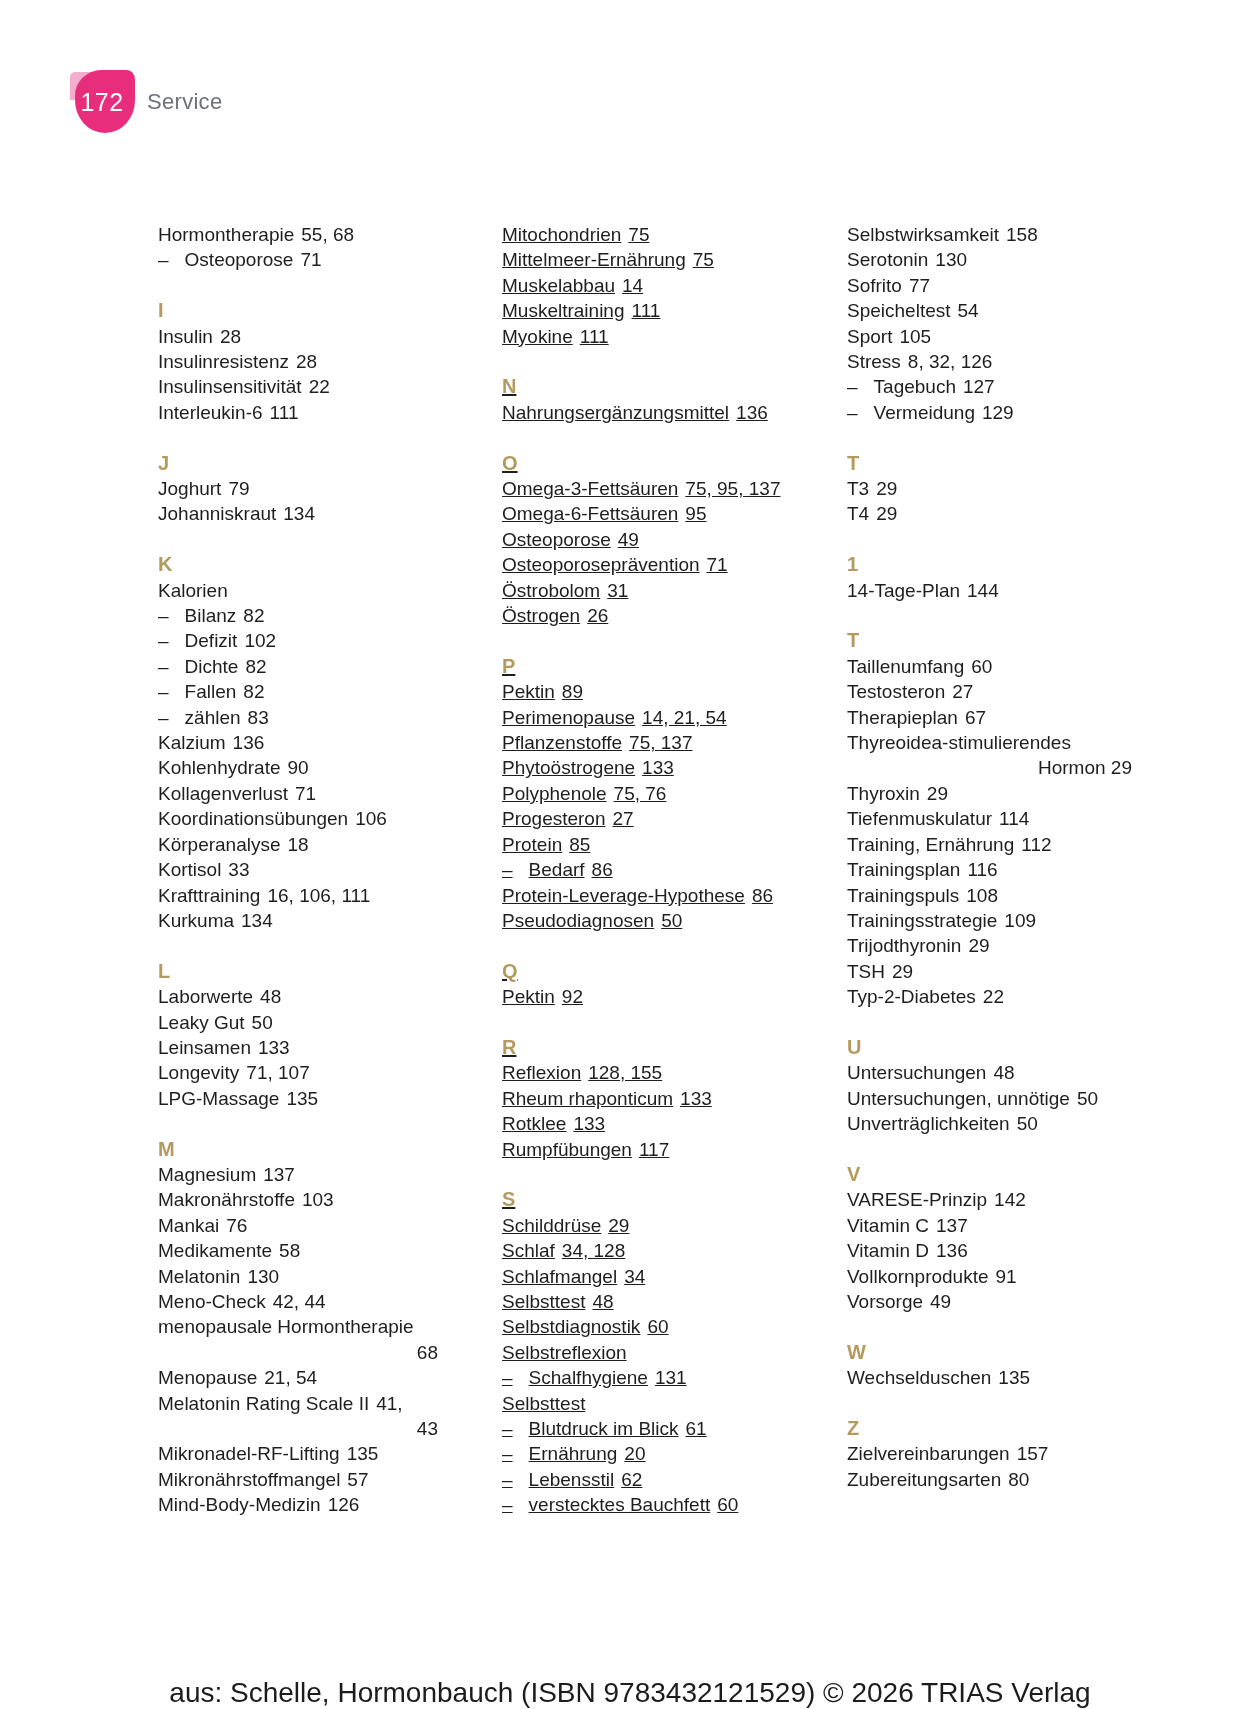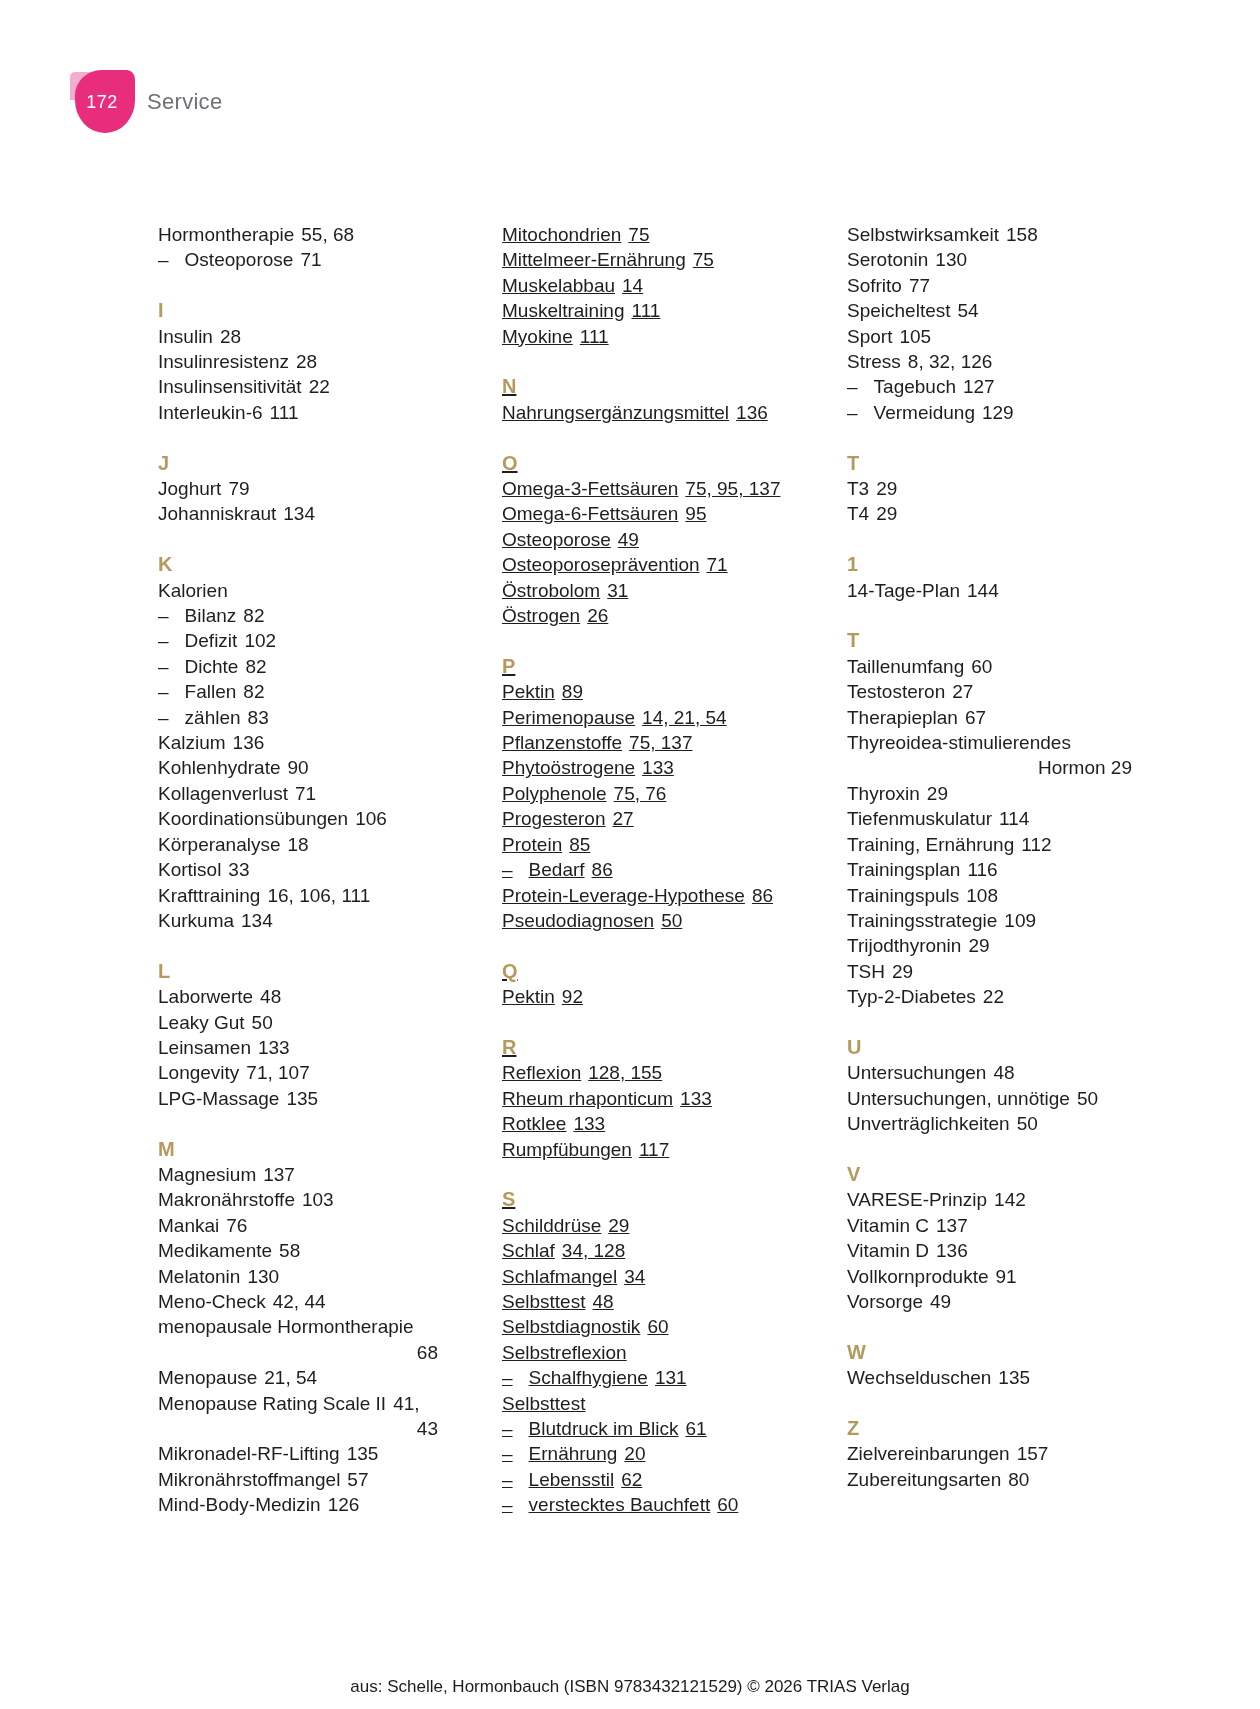--- a/index.html
+++ b/index.html
@@ -18,21 +18,21 @@
     background:var(--pink-light,#f3aecd);border-radius:5px 0 0 0;
   }
   .badge .main{
     position:absolute;left:5px;top:0;width:60px;height:63px;
     background:var(--pink,#e72d7c);
     border-radius:46% 14% 52% 52% / 42% 16% 54% 54%;
   }
   .badge .num{
     position:absolute;left:0;top:0;width:100%;height:100%;
     display:flex;align-items:center;justify-content:center;
-    color:#fff;font-size:18px;font-weight:500;letter-spacing:0.5px;
+    color:#fff;font-size:25px;font-weight:500;letter-spacing:0.5px;
   }
   .service{
     position:absolute;left:147px;top:89px;
     font-size:22px;color:var(--gray,#6d7178);letter-spacing:0.3px;
   }
   
   #columns{position:absolute;top:222px;left:0;}
   .col{position:absolute;top:0;font-size:19px;line-height:25.4px;}
   .col1{left:158px;width:280px;}
   .col2{left:502px;width:300px;text-decoration:underline;}
@@ -41,21 +41,21 @@
   .letter{
     color:var(--gold,#b59a5e);font-weight:700;font-size:20px;line-height:25.4px;
   }
   .entry{white-space:normal;}
   .entry .dash{margin-right:16px;}
   .entry .pg{margin-left:7px;}
   .entry.cont{padding-left:22px;text-align:right;}
   
   .footer{
     position:absolute;left:0;right:0;top:1677px;
-    text-align:center;font-size:17px;color:#1c1c1c;
+    text-align:center;font-size:28px;color:#1c1c1c;
   }
 </style>
 </head>
 <body>
 
 <div id="page" style="--pink: #e72d7c; --pink-light: #f3aecd; --gold: #b59a5e; --gray: #6d7178; --text: #1e1e1e;">
 
   <div class="badge">
     <div class="light"></div>
     <div class="main"></div>
@@ -111,21 +111,21 @@
           <div class="letter">M</div>
           <div class="entry"><span class="lab">Magnesium</span><span class="pg">137</span></div>
           <div class="entry"><span class="lab">Makronährstoffe</span><span class="pg">103</span></div>
           <div class="entry"><span class="lab">Mankai</span><span class="pg">76</span></div>
           <div class="entry"><span class="lab">Medikamente</span><span class="pg">58</span></div>
           <div class="entry"><span class="lab">Melatonin</span><span class="pg">130</span></div>
           <div class="entry"><span class="lab">Meno-Check</span><span class="pg">42, 44</span></div>
           <div class="entry"><span class="lab">menopausale Hormontherapie</span></div>
           <div class="entry cont">68</div>
           <div class="entry"><span class="lab">Menopause</span><span class="pg">21, 54</span></div>
-          <div class="entry"><span class="lab">Menopause Rating Scale II</span><span class="pg">41,</span></div>
+          <div class="entry"><span class="lab">Melatonin Rating Scale II</span><span class="pg">41,</span></div>
           <div class="entry cont">43</div>
           <div class="entry"><span class="lab">Mikronadel-RF-Lifting</span><span class="pg">135</span></div>
           <div class="entry"><span class="lab">Mikronährstoffmangel</span><span class="pg">57</span></div>
           <div class="entry"><span class="lab">Mind-Body-Medizin</span><span class="pg">126</span></div>
         </div>
       </div>
       <div class="col col2">
         <div class="section">
           <div class="entry"><span class="lab">Mitochondrien</span><span class="pg">75</span></div>
           <div class="entry"><span class="lab">Mittelmeer-Ernährung</span><span class="pg">75</span></div>

